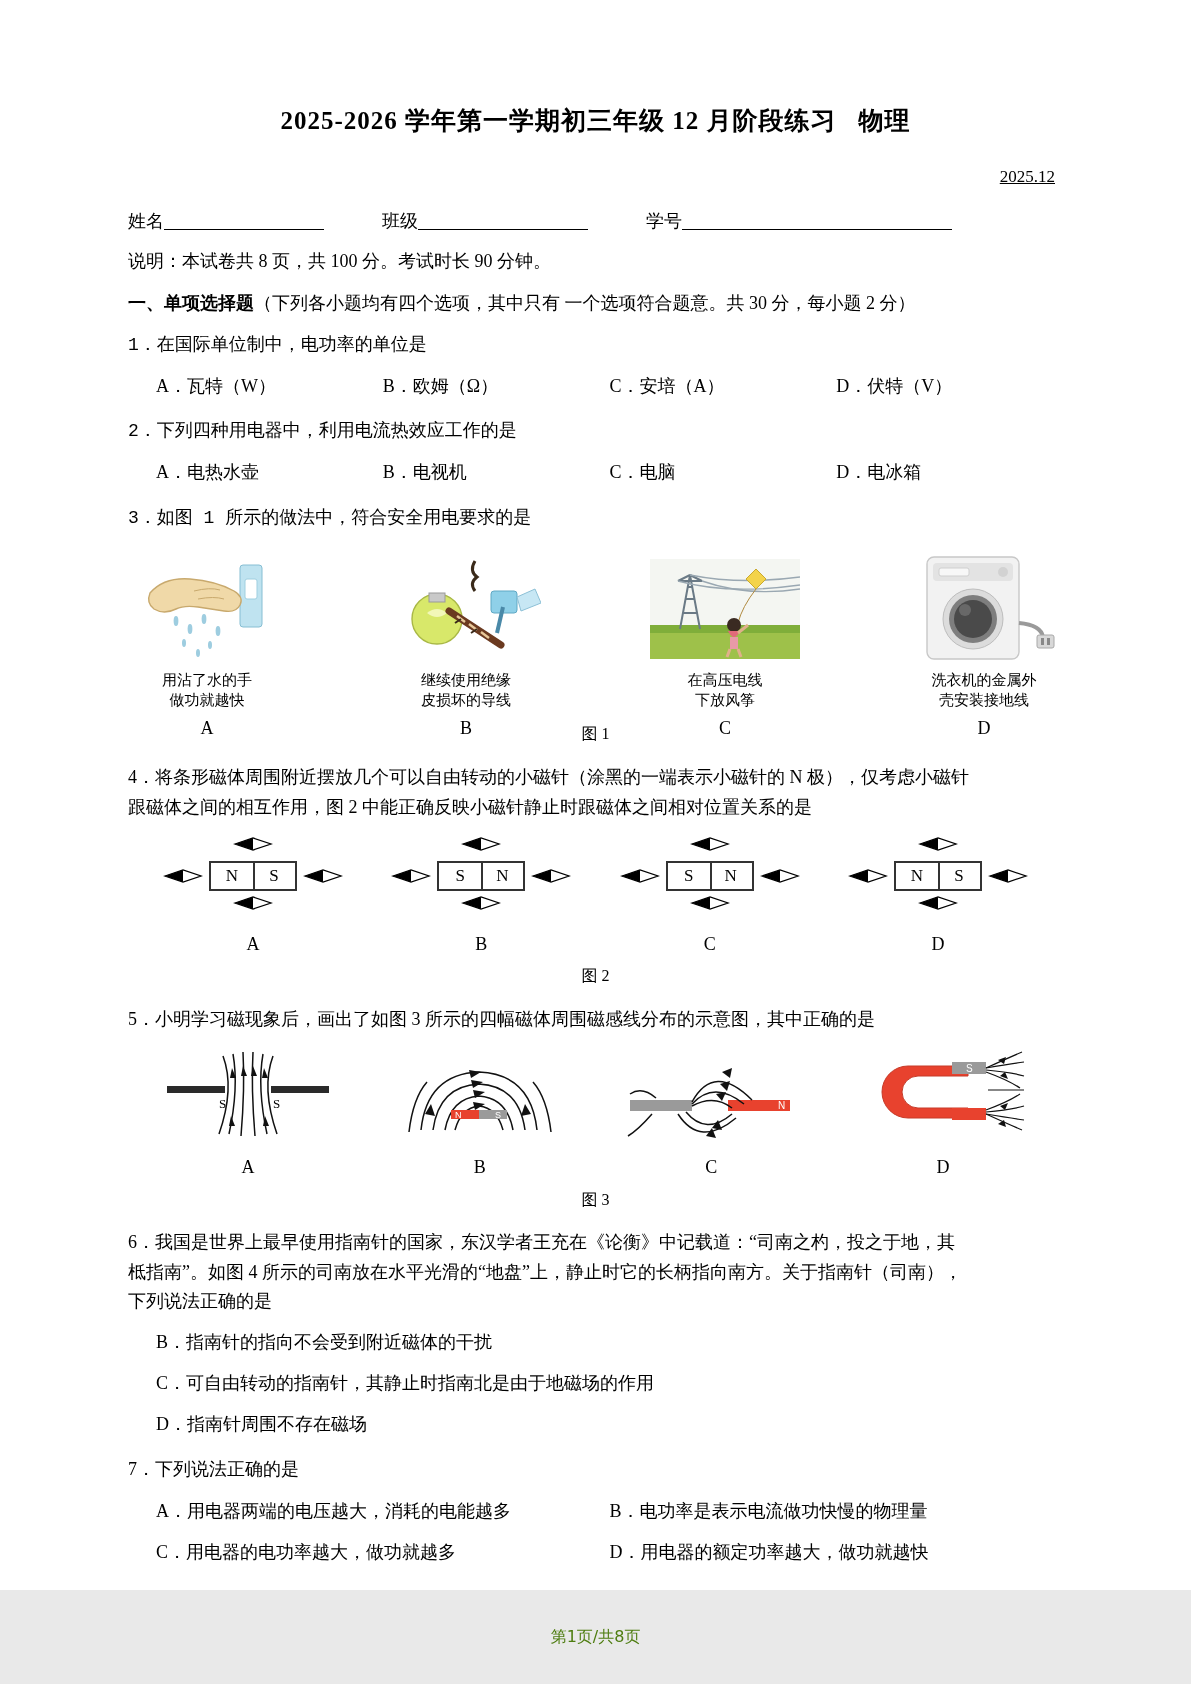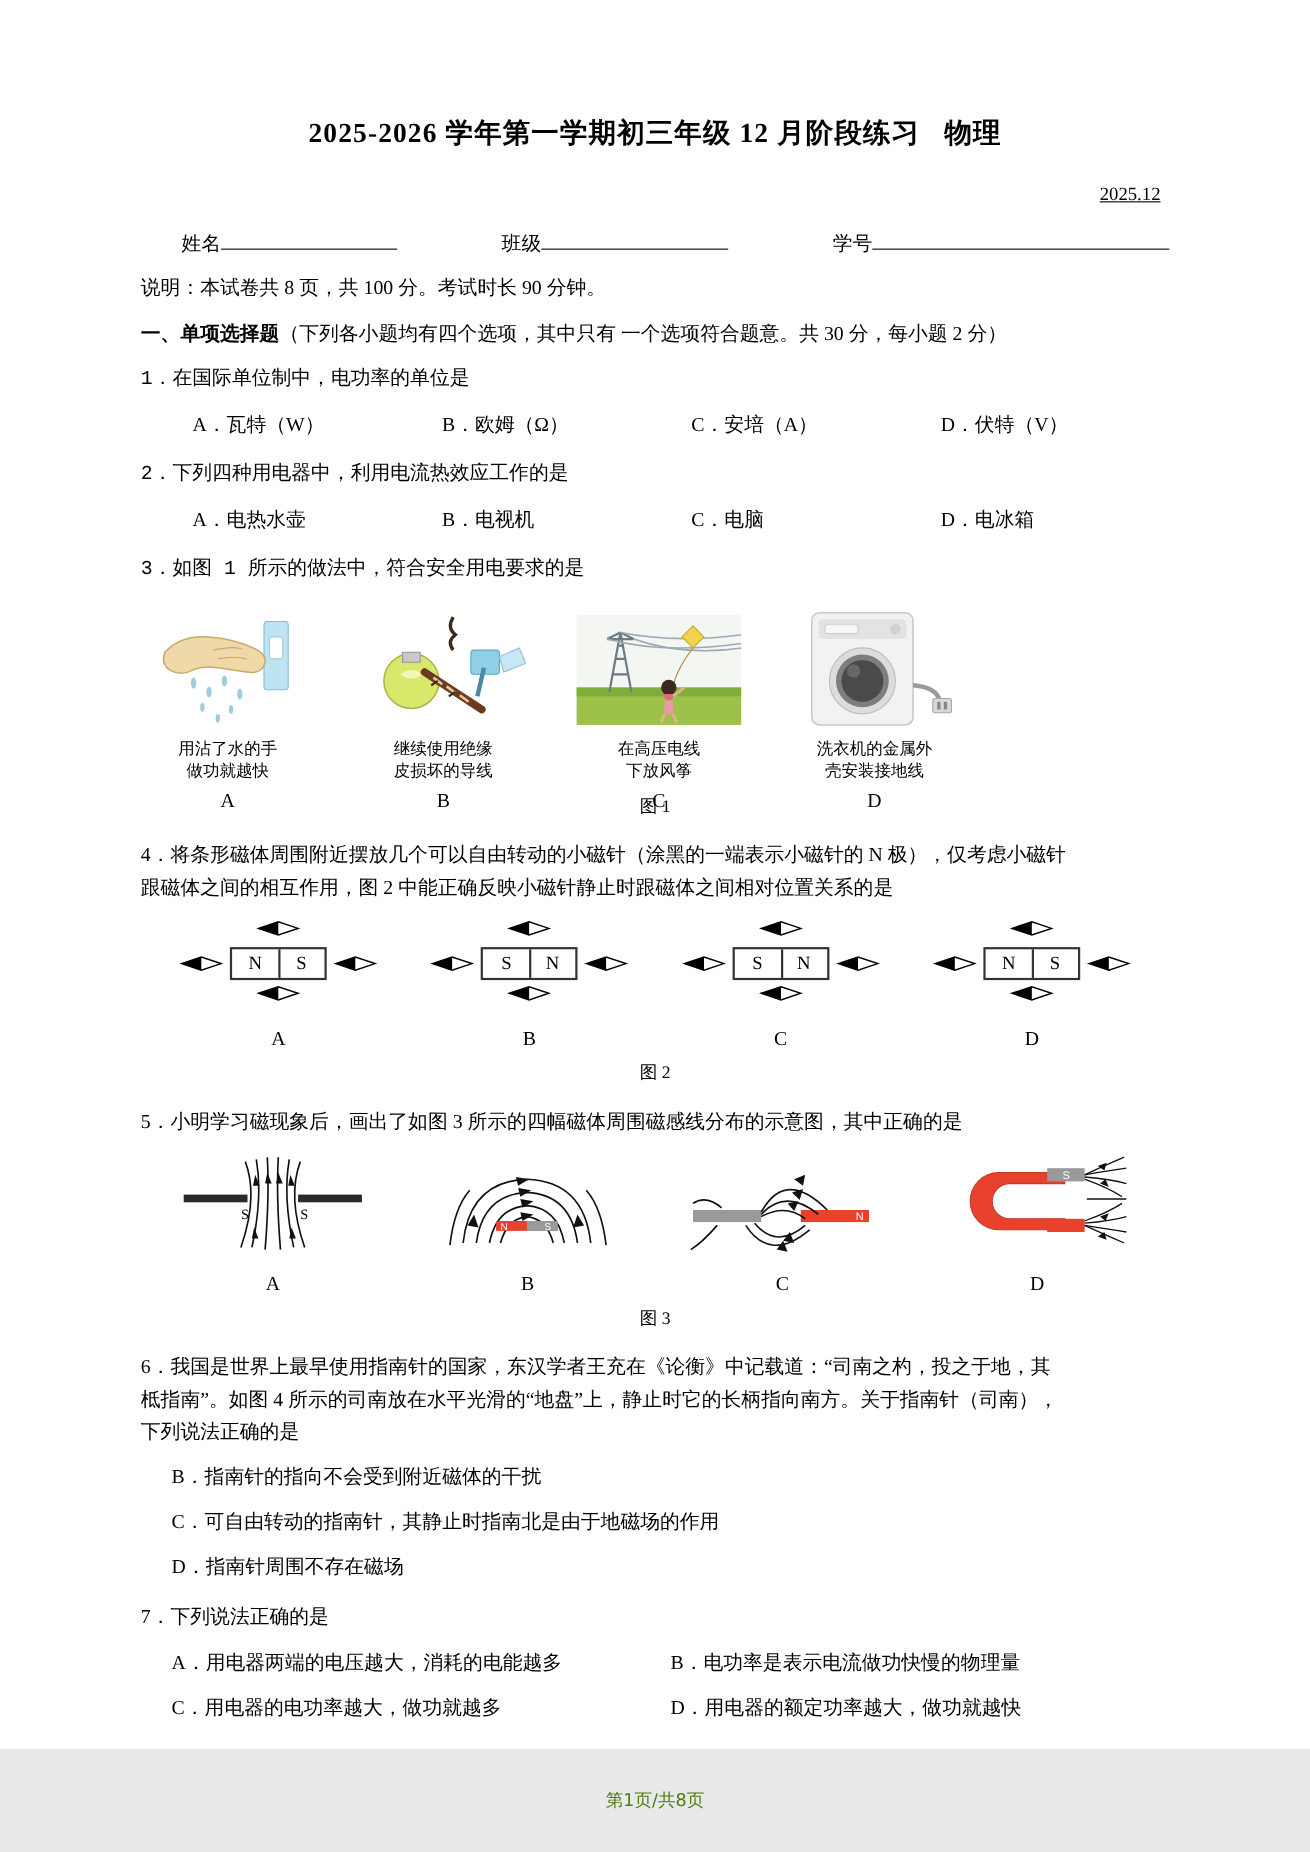--- a/index.html
+++ b/index.html
@@ -12,40 +12,40 @@
   .content{position:absolute;left:128px;top:0;width:935px;}
 
   .doc-title{
     text-align:center;font-size:25px;font-weight:bold;letter-spacing:1px;
     margin-top:88px;
   }
   .doc-title .gap{display:inline-block;width:22px;}
   .doc-date{text-align:right;font-size:17px;margin-top:30px;padding-right:8px;text-decoration:underline;}
 
   .idline{margin-top:22px;font-size:18px;display:flex;align-items:flex-end;}
-  .idline .fld{display:flex;align-items:flex-start;margin-left:37px;}
+  .idline .fld{display:flex;align-items:center;}
   .idline .lbl{white-space:nowrap;}
   .idline .rule{border-bottom:1px solid #000;height:17px;display:inline-block;}
   .r1{width:160px;}.r2{width:170px;}.r3{width:270px;}
   .sp1{width:58px;}.sp2{width:58px;}
 
   .note{font-size:18px;margin-top:16px;}
   .sec-head{font-size:18px;margin-top:18px;}
   .sec-head b{font-weight:bold;}
 
   .q{font-size:18px;margin-top:16px;line-height:1.62;}
   .q-body{text-indent:0;font-family:Liberation Mono, monospace;}
   .opts{display:flex;margin-top:12px;font-size:18px;padding-left:28px;}
   .opts > div{box-sizing:border-box;}
-  .o4 > div{width:25%;margin-left:19px;}
+  .o4 > div{width:25%;}
   .o2 > div{width:50%;}
   .optline{margin-top:12px;font-size:18px;padding-left:28px;}
 
   
-  .fig1{margin-top:14px;display:flex;justify-content:flex-start;gap:38px;}
+  .fig1{margin-top:14px;display:flex;justify-content:space-between;gap:38px;}
   .f1cell{width:158px;text-align:center;}
   .f1art{height:118px;display:flex;align-items:flex-end;justify-content:center;}
   .f1cap{font-size:15px;line-height:1.35;margin-top:5px;font-family:"DejaVu Sans",sans-serif;}
   .f1lab{font-size:18px;margin-top:4px;}
   .fig1num{text-align:center;font-size:16px;margin-top:-22px;}
 
   
   .fig2{margin-top:10px;display:flex;justify-content:space-between;padding:0 30px;}
   .f2cell{width:190px;text-align:center;}
   .magnet{

